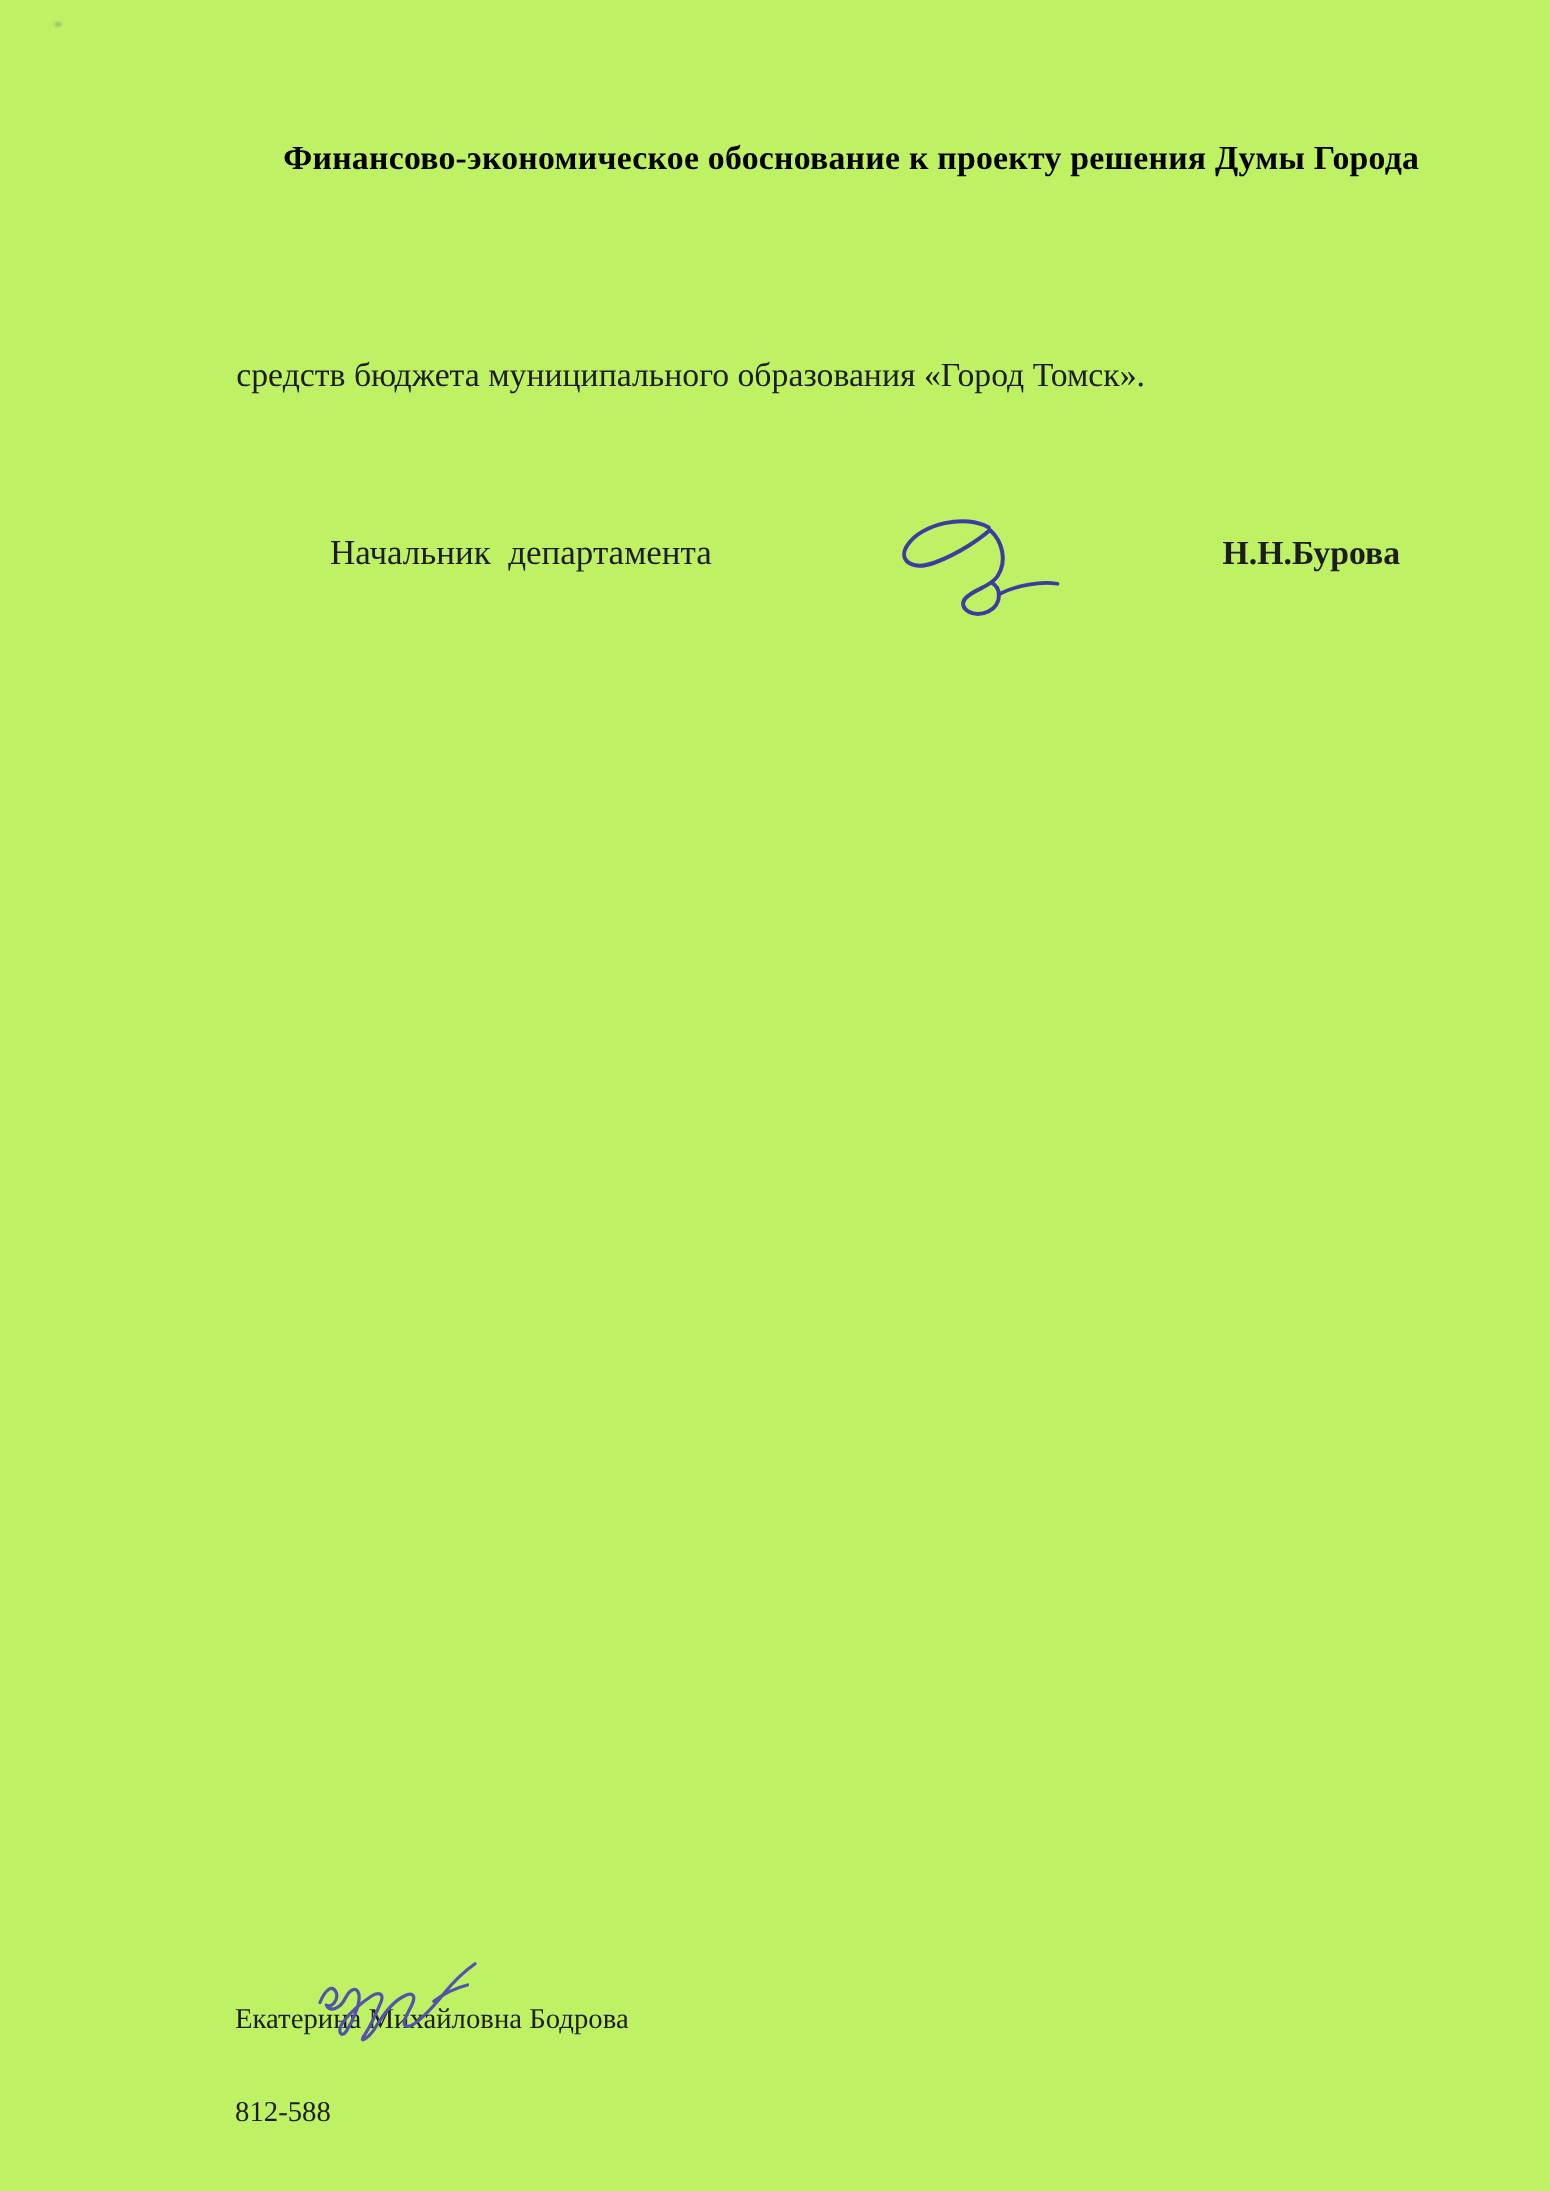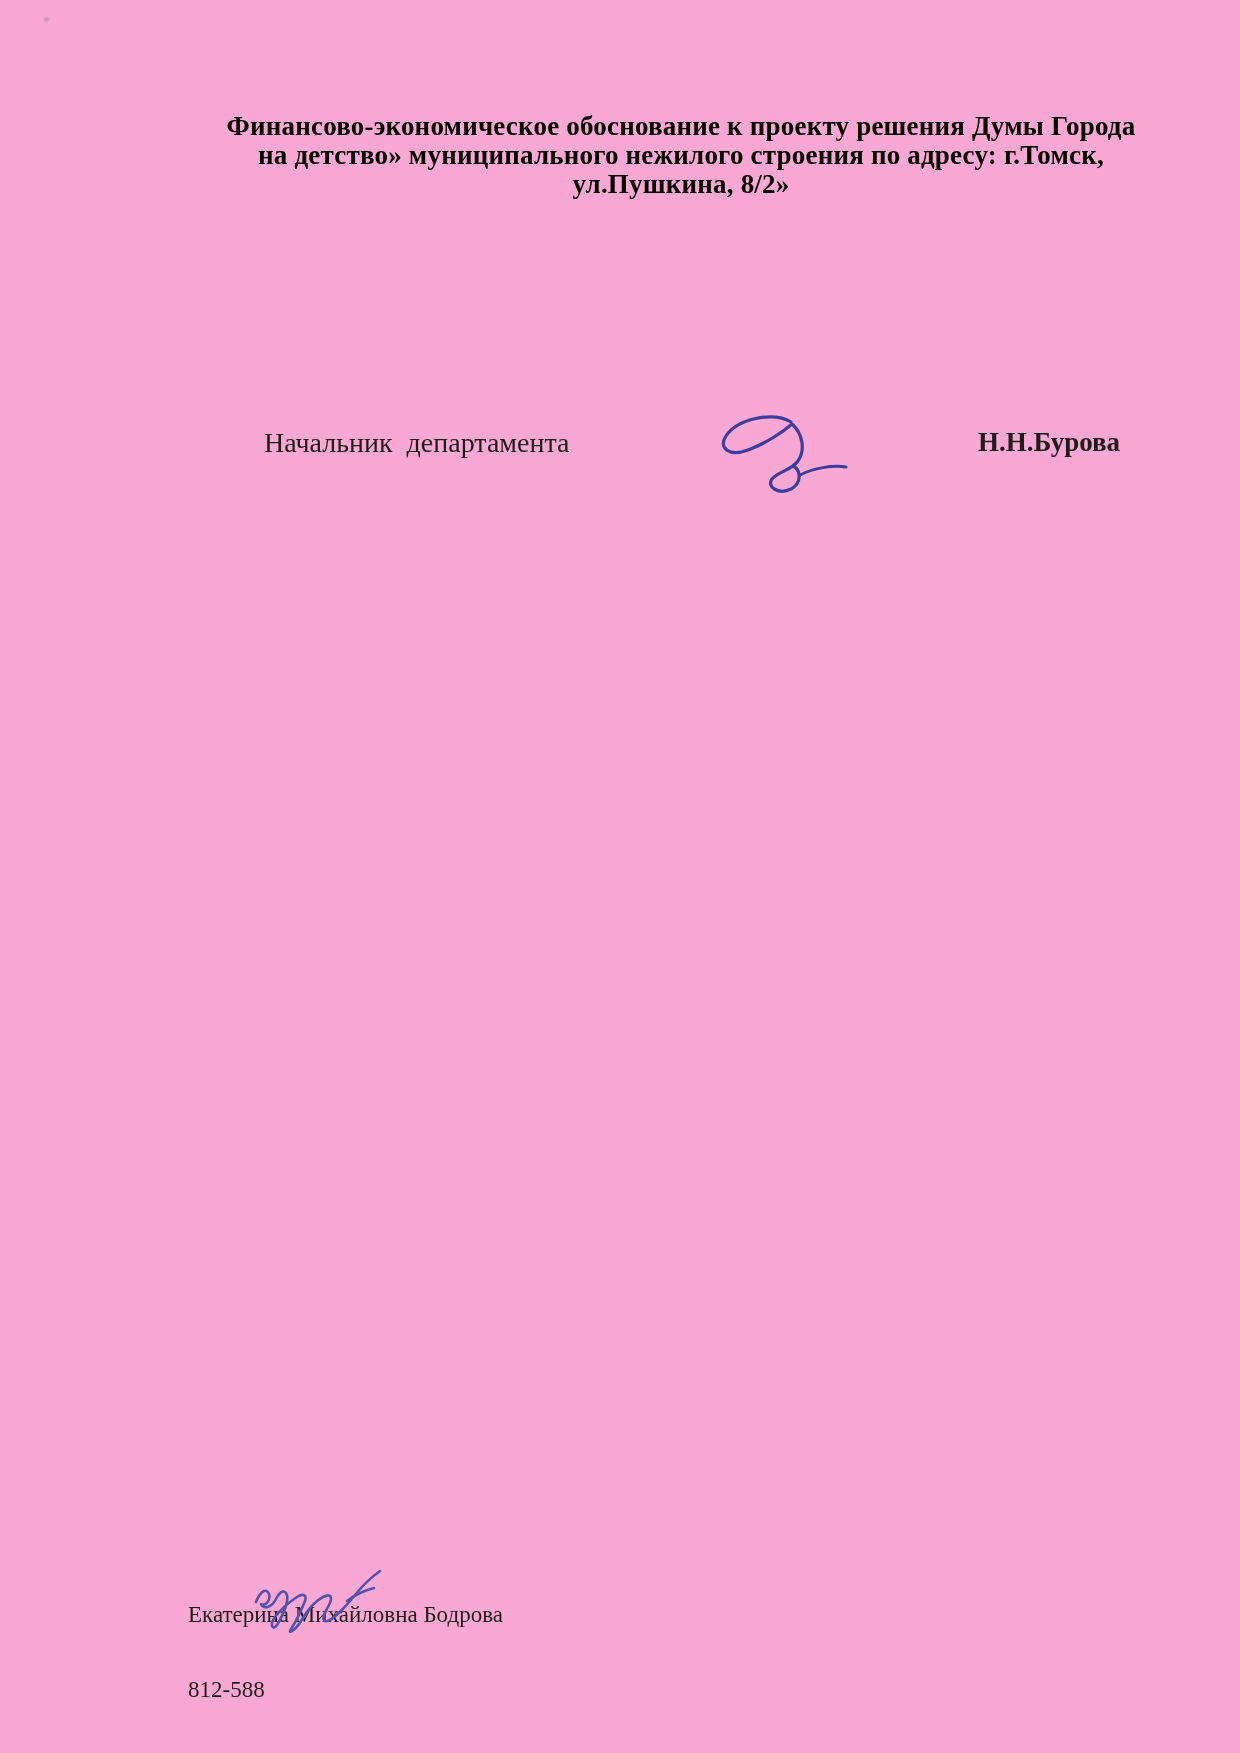--- a/index.html
+++ b/index.html
@@ -4,21 +4,21 @@
 <style>
   html, body {
     margin: 0;
     padding: 0;
     background: #e8e8e8;
   }
   .page {
     position: relative;
     width: 1240px;
     height: 1753px;
-    background: #f9a8d4;
+    background: #bef264;
     overflow: hidden;
     font-family: "Liberation Serif", serif;
     color: #1d1d1d;
   }
   .scan-speck {
     position: absolute;
     left: 42px;
     top: 16px;
     width: 9px;
     height: 7px;
@@ -98,24 +98,24 @@
 </style>
 </head>
 <body>
 
 <div class="page">
 
   <div class="scan-speck"></div>
 
   <div class="title-block">
     <div>Финансово-экономическое обоснование к проекту решения Думы Города</div>
-    <div>на детство» муниципального нежилого строения по адресу: г.Томск, ул.Пушкина, 8/2»</div>
   </div>
 
   <div class="body-block">
+    <div>средств бюджета муниципального образования «Город Томск».</div>
   </div>
 
   <div class="sig-row-label">Начальник  департамента</div>
 
   <svg class="sig-burova" viewBox="0 0 165 95" xmlns="http://www.w3.org/2000/svg">
     <path stroke-width="3.2" d="M 96 14
              C 78 3, 42 11, 31 28
              C 23 40, 34 49, 53 42
              C 72 35, 89 23, 97 16
              C 107 25, 111 41, 103 53

